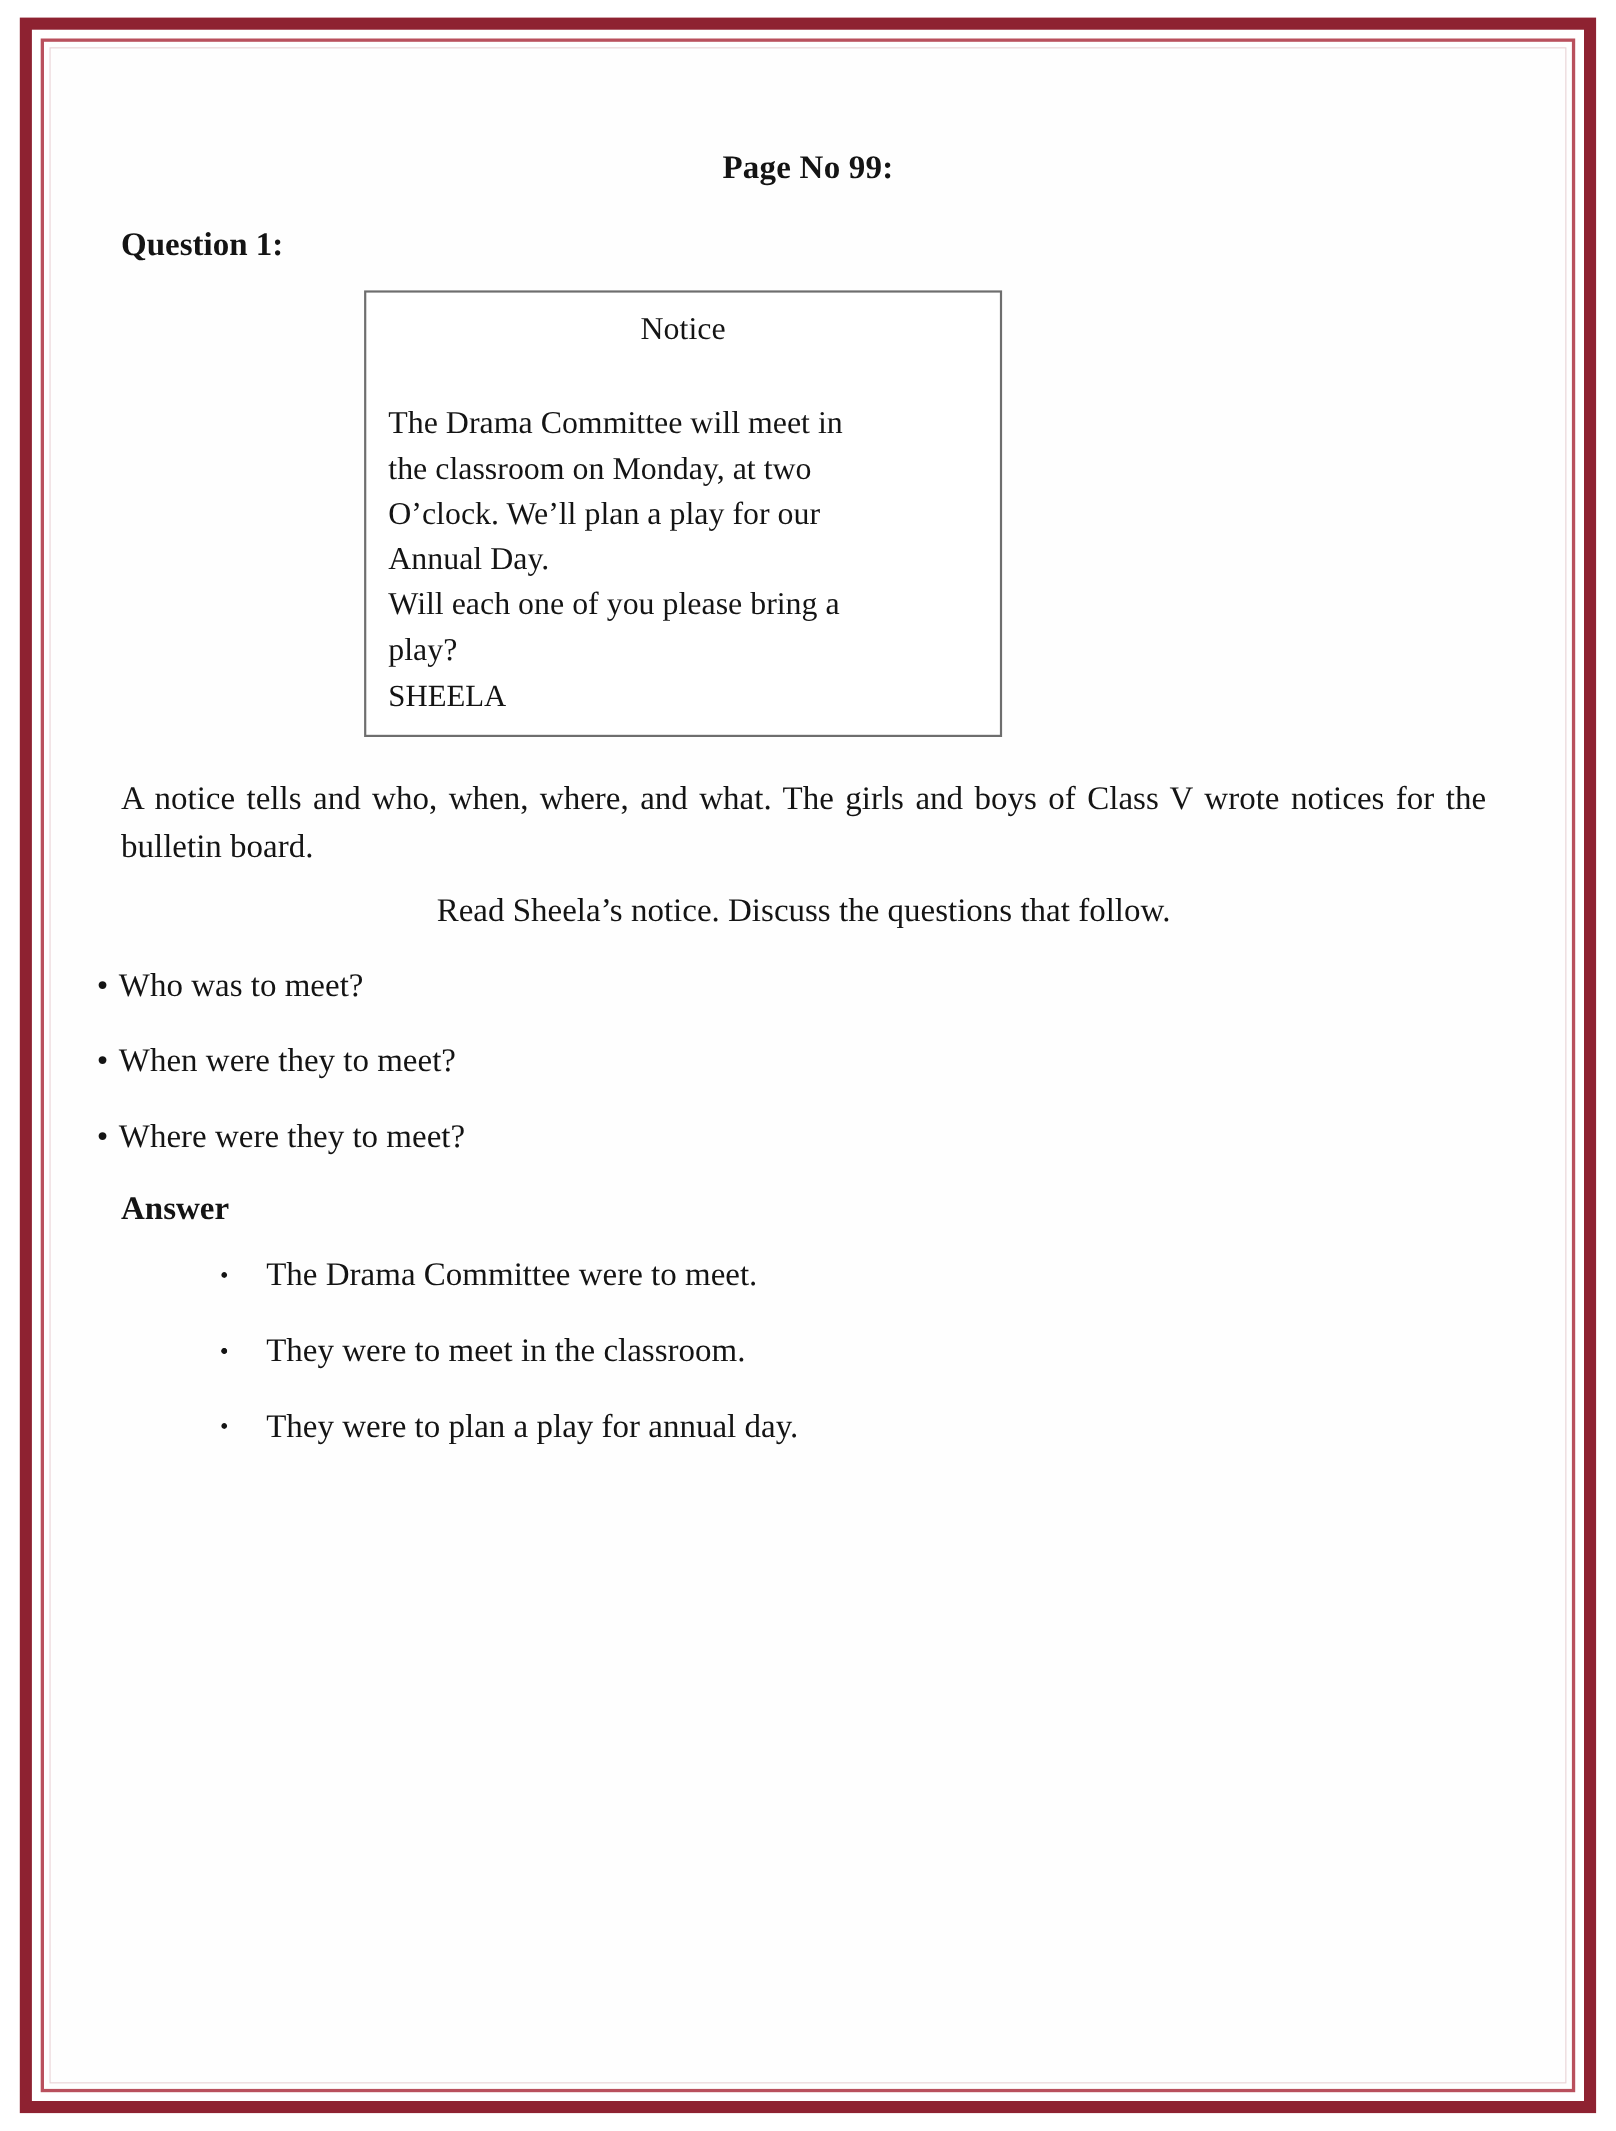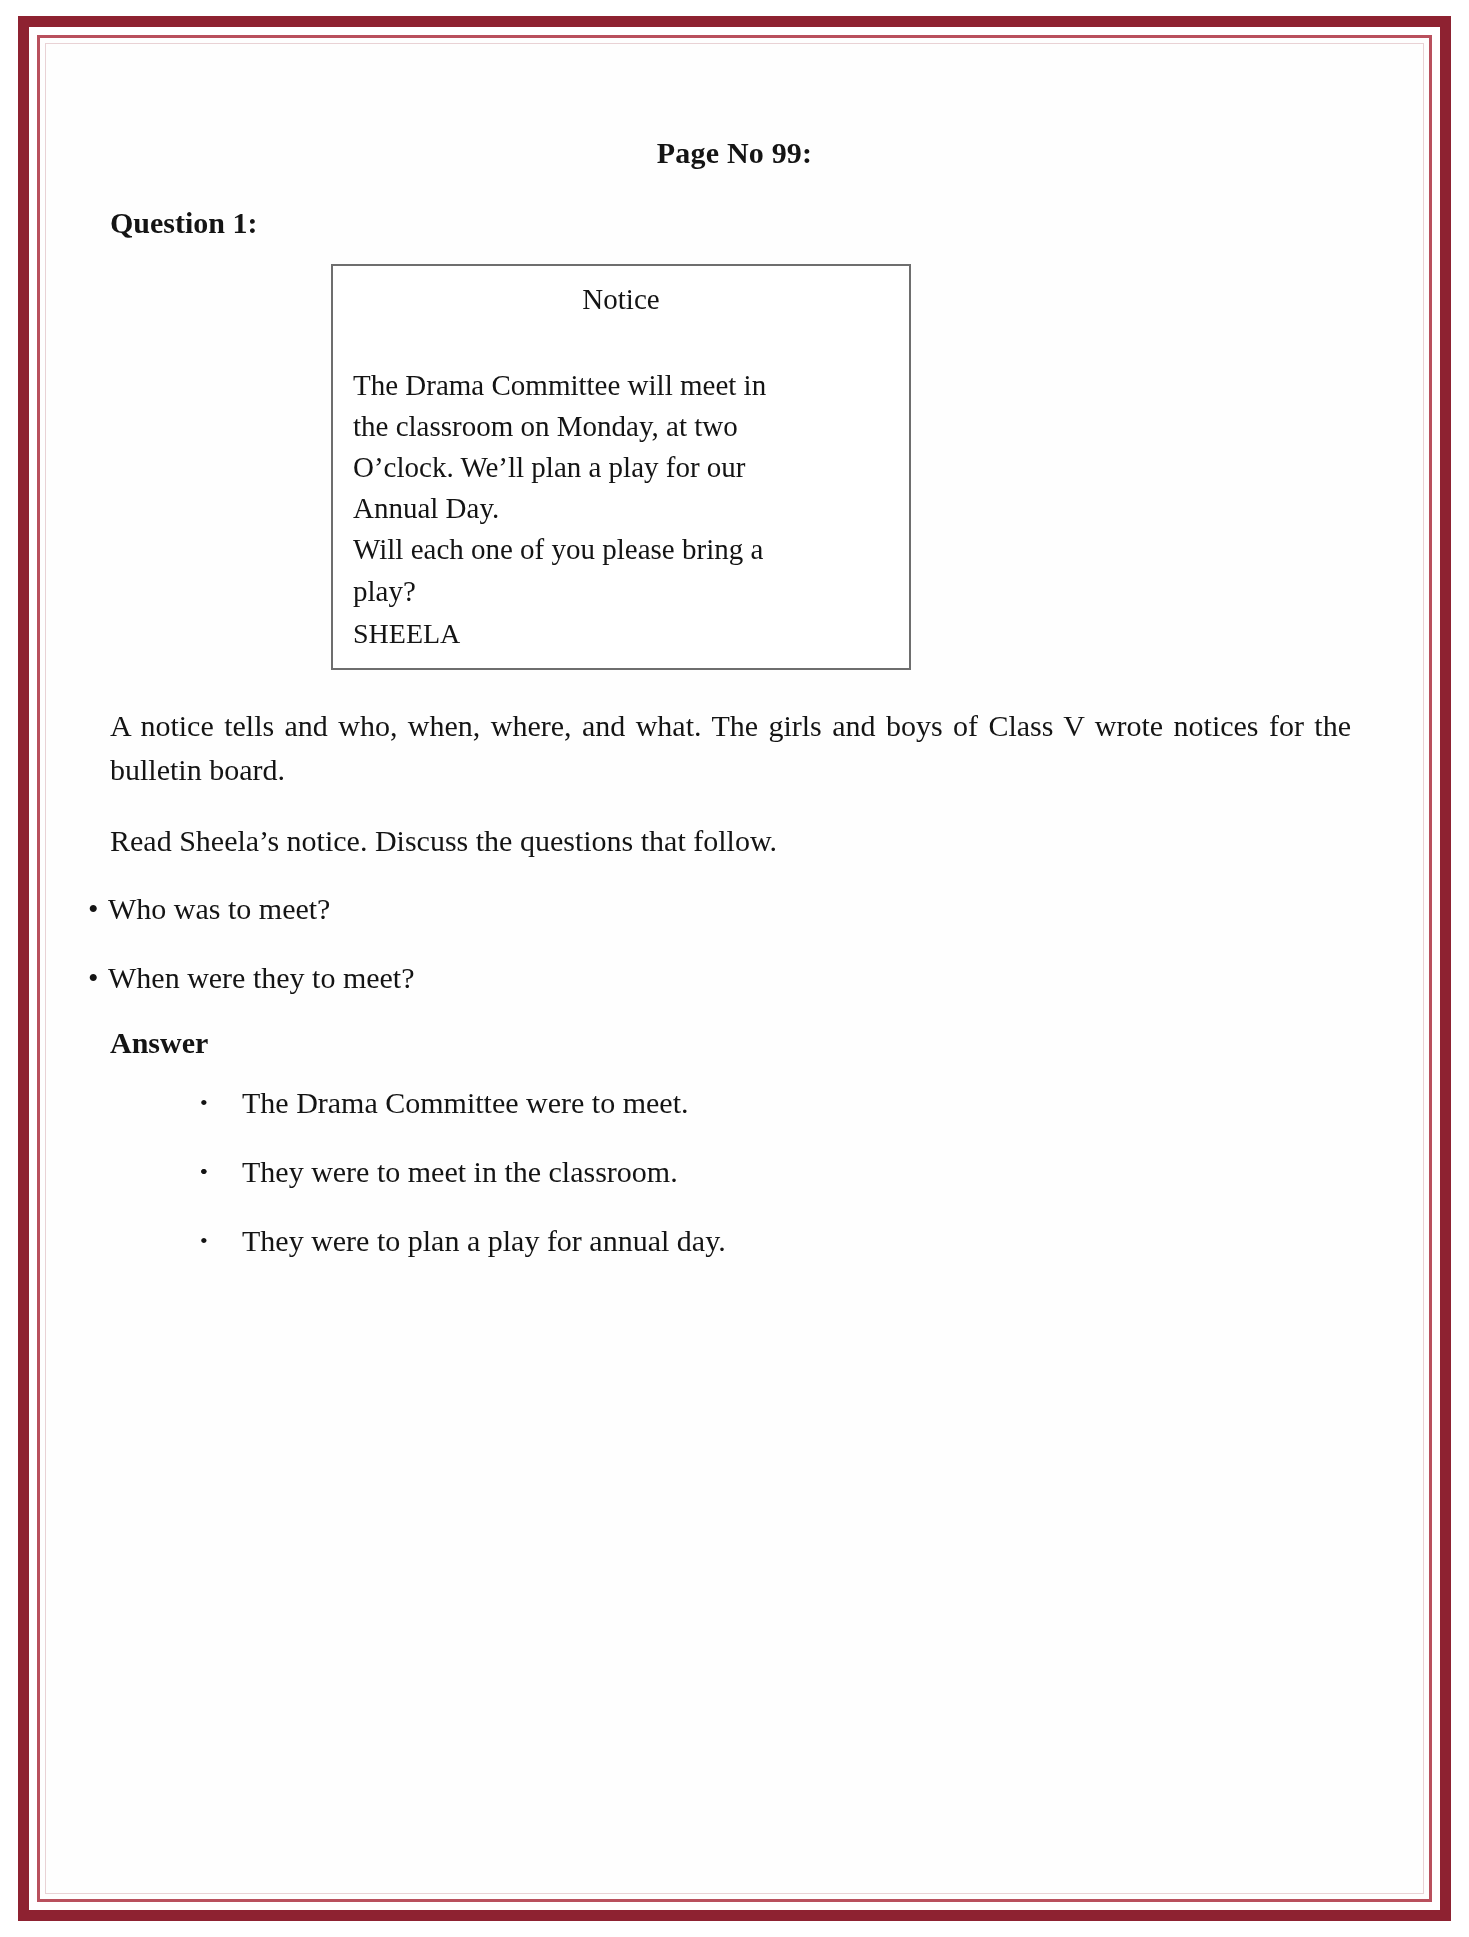--- a/index.html
+++ b/index.html
@@ -106,22 +106,22 @@
   }
 
   
   .para {
     font-size: 30px;
     line-height: 1.48;
     text-align: justify;
     margin: 34px 70px 0 62px;
   }
   .para.follow {
-    text-align: left;
-    margin-top: 27px;
+    text-align: center;
+    margin-top: 14px;
   }
 
   .q-list {
     margin: 24px 0 0 0;
     padding: 0;
     list-style: none;
   }
   .q-list li {
     font-size: 30px;
     line-height: 1.4;
@@ -184,20 +184,21 @@
       <div class="notice-sign">SHEELA</div>
     </div>
 
     <div class="para">A notice tells and who, when, where, and what. The girls and boys of Class V wrote notices for the bulletin board.</div>
 
     <div class="para follow">Read Sheela’s notice. Discuss the questions that follow.</div>
 
     <ul class="q-list">
       <li><span class="q-bullet">•</span><span>Who was to meet?</span></li>
       <li><span class="q-bullet">•</span><span>When were they to meet?</span></li>
+      <li><span class="q-bullet">•</span><span>Where were they to meet?</span></li>
     </ul>
 
     <div class="answer-label">Answer</div>
 
     <ul class="a-list">
       <li><span class="a-bullet">•</span><span>The Drama Committee were to meet.</span></li>
       <li><span class="a-bullet">•</span></li>
       <li><span class="a-bullet">•</span><span>They were to meet in the classroom.</span></li>
       <li><span class="a-bullet">•</span><span>They were to plan a play for annual day.</span></li>
     </ul>

